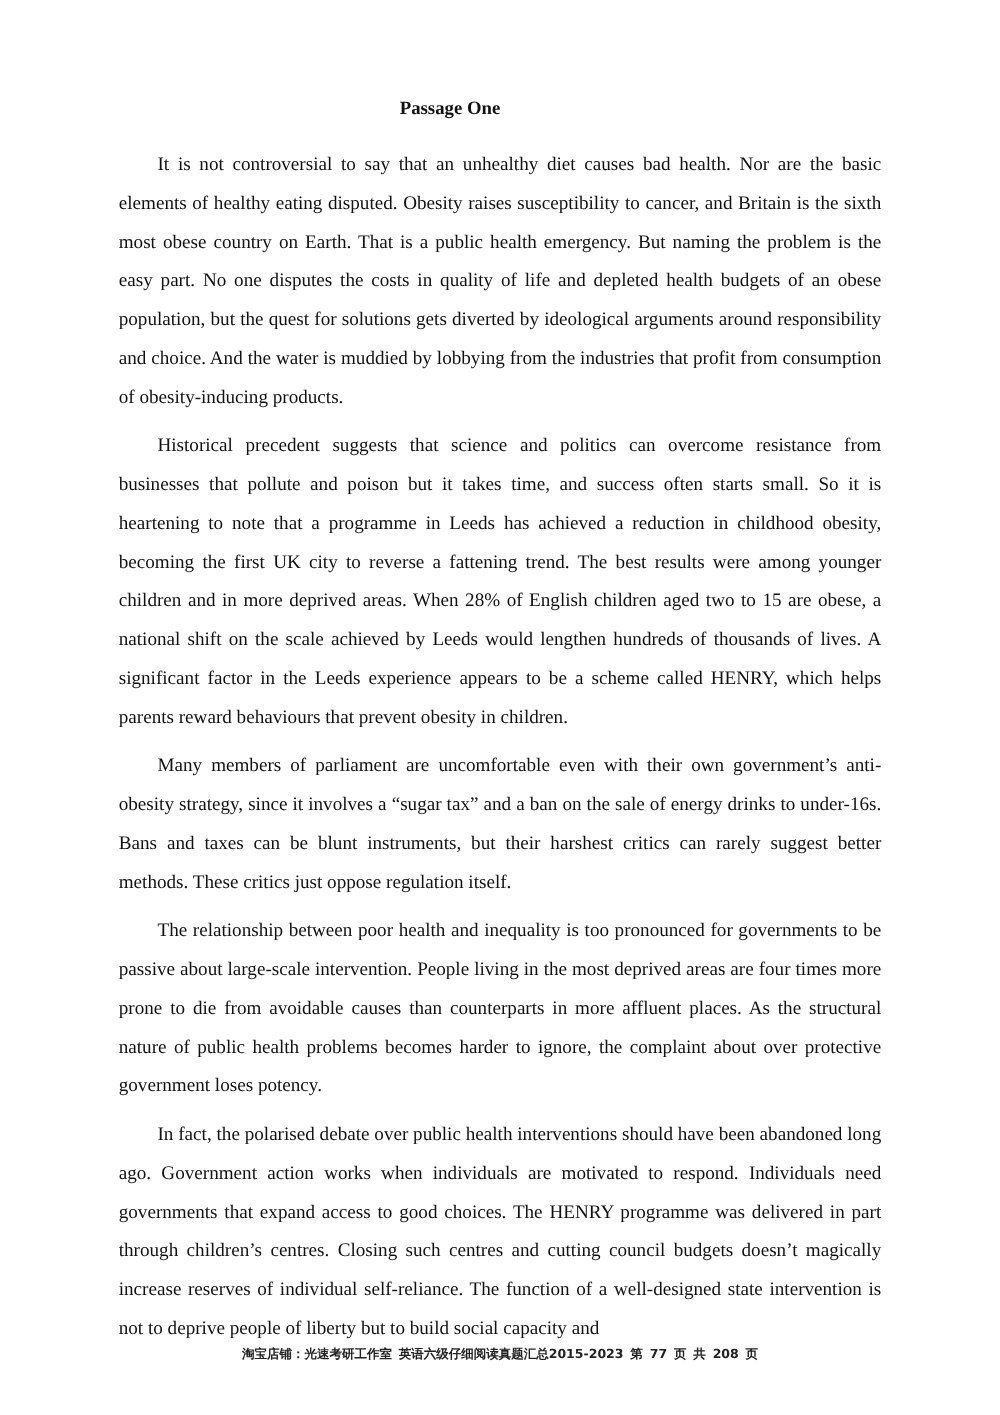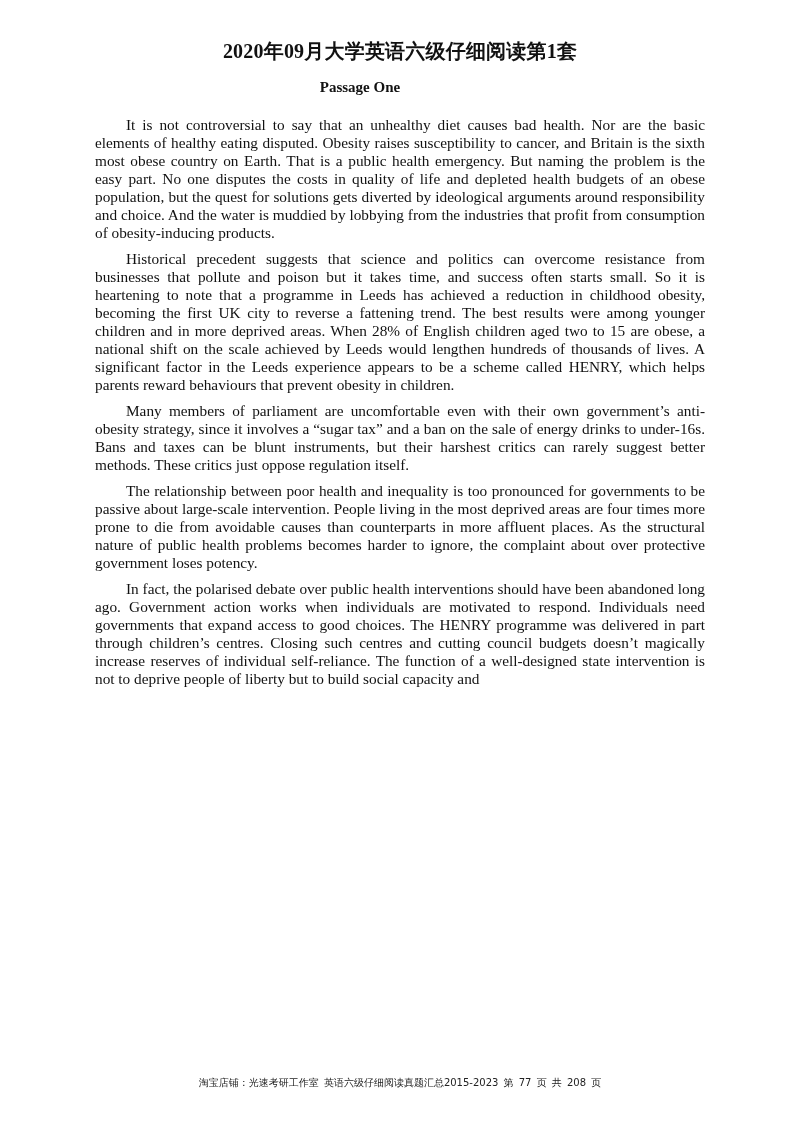--- a/index.html
+++ b/index.html
@@ -42,41 +42,41 @@
   }
   .body {
     position: absolute;
     top: 116px;
     left: 95px;
     width: 610px;
   }
   .para {
     margin: 0 0 8px 0;
     font-size: 15.3px;
-    line-height: 18px;
+    line-height: 31px;
     text-align: justify;
     text-indent: 31px;
   }
   .footer {
     position: absolute;
     top: 1076px;
     left: 0;
     width: 800px;
     text-align: center;
     font-family: "DejaVu Sans", "Liberation Sans", sans-serif;
     font-size: 10px;
     color: #222;
     word-spacing: 2px;
+    font-weight: bold;
   }
 </style>
 </head>
 <body>
 
 <div class="page">
-  <div class="title">2020年09月大学英语六级仔细阅读第1套</div>
   <div class="subtitle">Passage One</div>
 
   <div class="body">
     <p class="para">It is not controversial to say that an unhealthy diet causes bad health. Nor are the basic elements of healthy eating disputed. Obesity raises susceptibility to cancer, and Britain is the sixth most obese country on Earth. That is a public health emergency. But naming the problem is the easy part. No one disputes the costs in quality of life and depleted health budgets of an obese population, but the quest for solutions gets diverted by ideological arguments around responsibility and choice. And the water is muddied by lobbying from the industries that profit from consumption of obesity-inducing products.</p>
     <p class="para">Historical precedent suggests that science and politics can overcome resistance from businesses that pollute and poison but it takes time, and success often starts small. So it is heartening to note that a programme in Leeds has achieved a reduction in childhood obesity, becoming the first UK city to reverse a fattening trend. The best results were among younger children and in more deprived areas. When 28% of English children aged two to 15 are obese, a national shift on the scale achieved by Leeds would lengthen hundreds of thousands of lives. A significant factor in the Leeds experience appears to be a scheme called HENRY, which helps parents reward behaviours that prevent obesity in children.</p>
     <p class="para">Many members of parliament are uncomfortable even with their own government’s anti-obesity strategy, since it involves a “sugar tax” and a ban on the sale of energy drinks to under-16s. Bans and taxes can be blunt instruments, but their harshest critics can rarely suggest better methods. These critics just oppose regulation itself.</p>
     <p class="para">The relationship between poor health and inequality is too pronounced for governments to be passive about large-scale intervention. People living in the most deprived areas are four times more prone to die from avoidable causes than counterparts in more affluent places. As the structural nature of public health problems becomes harder to ignore, the complaint about over protective government loses potency.</p>
     <p class="para">In fact, the polarised debate over public health interventions should have been abandoned long ago. Government action works when individuals are motivated to respond. Individuals need governments that expand access to good choices. The HENRY programme was delivered in part through children’s centres. Closing such centres and cutting council budgets doesn’t magically increase reserves of individual self-reliance. The function of a well-designed state intervention is not to deprive people of liberty but to build social capacity and</p>
   </div>
 

